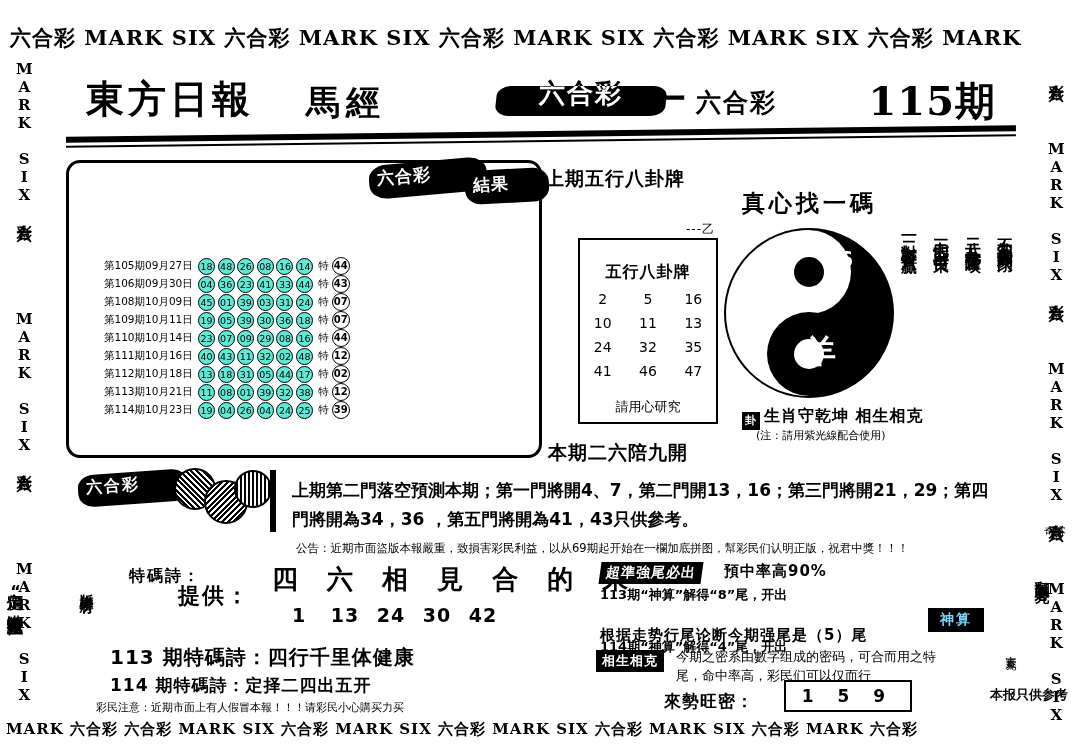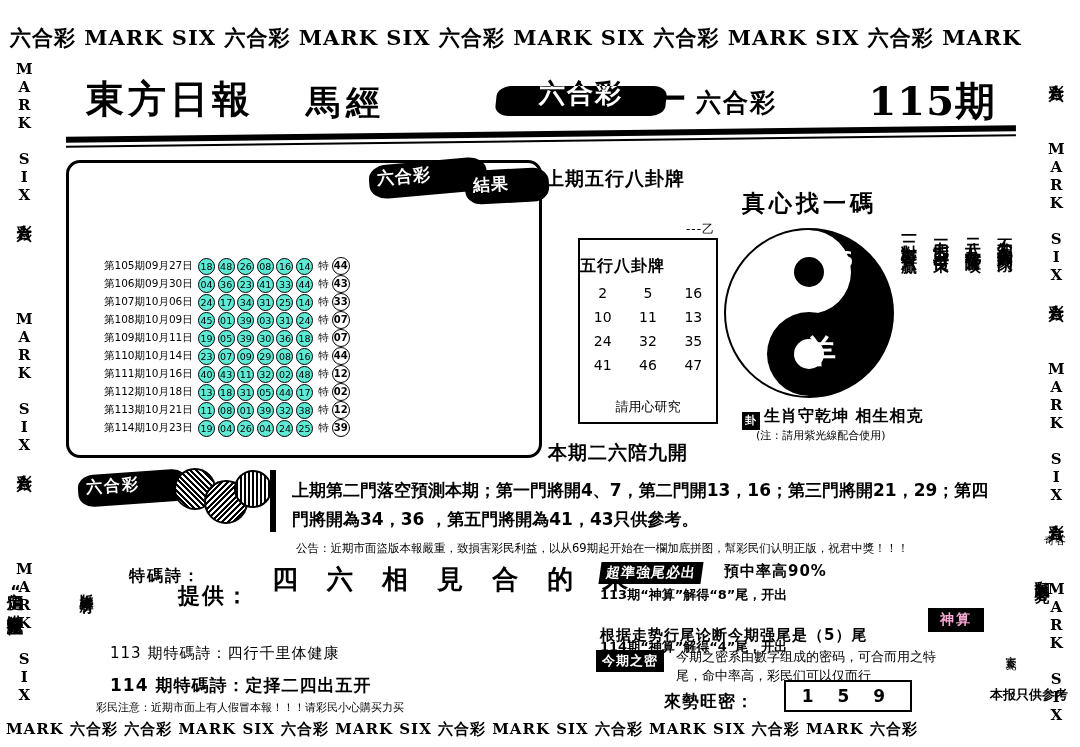--- a/index.html
+++ b/index.html
@@ -82,21 +82,21 @@
       background:repeating-linear-gradient(45deg,#000 0 2px,#fff 2px 4px);}
   .ball-logo .c2{left:126px;top:14px;width:40px;height:40px;
       background:repeating-linear-gradient(-45deg,#000 0 2px,#fff 2px 4px);}
   .ball-logo .c3{left:156px;top:4px;width:34px;height:34px;
       background:repeating-linear-gradient(90deg,#000 0 2px,#fff 2px 4px);}
 
   
   .bagua-title{position:absolute;left:545px;top:166px;font-size:19px;font-weight:bold;letter-spacing:1px;}
   .yi{position:absolute;left:686px;top:221px;font-size:12px;letter-spacing:1px;}
   .bagua-box{position:absolute;left:578px;top:238px;width:136px;height:182px;border:2px solid #000;background:#fff;}
-  .bagua-box h4{margin:0;padding:16px 0 4px;font-size:16px;font-weight:bold;letter-spacing:1px;}
+  .bagua-box h4{margin:0;padding:22px 0 4px;text-align:center;font-size:16px;font-weight:bold;letter-spacing:1px;}
   table.bagua{width:100%;border-collapse:collapse;font-size:14px;}
   table.bagua td{text-align:center;padding:4px 0;}
   .bagua-foot{position:absolute;left:0;bottom:6px;width:136px;text-align:center;font-size:13px;}
   .benqi{position:absolute;left:548px;top:440px;font-size:19px;font-weight:bold;letter-spacing:1px;}
 
   
   .zhenxin{position:absolute;left:742px;top:188px;font-size:23px;font-weight:bold;letter-spacing:4px;}
   .yy-wrap{position:absolute;left:716px;top:222px;width:190px;height:178px;}
   .yy{position:absolute;left:8px;top:6px;width:166px;height:166px;border-radius:50%;
       background:#000;border:2px solid #000;overflow:hidden;}
@@ -113,48 +113,48 @@
               font-size:16px;font-weight:bold;letter-spacing:3px;line-height:1.1;
               font-family:"DejaVu Serif","Liberation Serif",serif;}
   .shengxiao{position:absolute;left:742px;top:406px;font-size:16px;font-weight:bold;letter-spacing:1px;}
   .shengxiao .blk{display:inline-block;width:18px;height:18px;background:#000;color:#fff;
                   font-size:11px;text-align:center;line-height:18px;margin-right:4px;vertical-align:-3px;}
   .zhu{position:absolute;left:756px;top:428px;font-size:11px;}
 
   
   .pred-bar{position:absolute;left:270px;top:470px;width:6px;height:62px;background:#000;}
   .pred{position:absolute;left:292px;top:476px;width:712px;font-size:17px;line-height:1.7;font-weight:bold;}
-  .qishu{position:absolute;right:14px;top:524px;font-size:11px;margin-top:9px;}
+  .qishu{position:absolute;right:14px;top:524px;font-size:11px;}
 
   
   .notice{position:absolute;left:296px;top:540px;width:716px;font-size:11.5px;line-height:1.5;}
 
   
   .temashi{position:absolute;left:129px;top:566px;font-size:16px;font-weight:bold;letter-spacing:2px;}
   .temashi-val{position:absolute;left:272px;top:562px;font-size:26px;font-weight:bold;letter-spacing:10px;}
   .tigong{position:absolute;left:178px;top:581px;font-size:22px;font-weight:bold;letter-spacing:2px;}
   .tigong-nums{position:absolute;left:276px;top:604px;font-size:19px;font-weight:bold;letter-spacing:1px;}
   .tigong-nums span{display:inline-block;width:46px;text-align:center;}
-  .poem113{position:absolute;left:110px;top:644px;font-size:15px;font-weight:normal;letter-spacing:1px;text-align:right;}
+  .poem113{position:absolute;left:110px;top:644px;font-size:20px;font-weight:bold;letter-spacing:1px;text-align:right;}
   .poem114{position:absolute;left:110px;top:674px;font-size:17px;font-weight:bold;letter-spacing:1px;}
   .caimin{position:absolute;left:96px;top:700px;font-size:11px;}
   .banquan{position:absolute;left:78px;top:576px;width:30px;height:140px;}
   .banquan .v{writing-mode:vertical-rl;text-orientation:upright;font-size:14px;font-weight:bold;letter-spacing:2px;}
   .dingjia{position:absolute;left:4px;top:580px;width:40px;height:130px;}
   .dingjia .v{writing-mode:vertical-rl;text-orientation:upright;font-size:16px;font-weight:bold;letter-spacing:1px;}
   .tag-hei{position:absolute;left:600px;top:562px;background:#000;color:#fff;font-size:14px;font-weight:bold;
            padding:2px 6px;letter-spacing:1px;transform:skewX(-8deg);}
   .rate{position:absolute;left:724px;top:562px;font-size:15px;font-weight:bold;letter-spacing:1px;}
   .line113{position:absolute;left:600px;top:586px;font-size:13px;font-weight:bold;}
   .line114{position:absolute;left:600px;top:606px;font-size:13px;font-weight:bold;margin-top:32px;}
   .genju{position:absolute;left:600px;top:626px;font-size:15px;font-weight:bold;letter-spacing:1px;}
   .tag-jin{position:absolute;left:596px;top:650px;background:#000;color:#fff;font-size:13px;font-weight:bold;
            padding:2px 6px;letter-spacing:1px;}
   .jin-desc{position:absolute;left:676px;top:648px;width:260px;font-size:13px;line-height:1.45;}
-  .shenmi{position:absolute;right:96px;top:608px;background:#000;color:#f9a8d4;font-size:14px;font-weight:bold;
+  .shenmi{position:absolute;right:96px;top:608px;background:#000;color:#7dd3fc;font-size:14px;font-weight:bold;
           padding:3px 12px;letter-spacing:2px;}
   .laishi{position:absolute;left:664px;top:690px;font-size:17px;font-weight:bold;letter-spacing:1px;}
   .codebox{position:absolute;left:784px;top:680px;width:124px;height:28px;border:2px solid #000;background:#fff;
            text-align:center;font-size:17px;font-weight:bold;letter-spacing:9px;line-height:28px;}
   .bendi{position:absolute;right:12px;top:686px;font-size:13px;font-weight:bold;}
   .fanban{position:absolute;right:22px;top:562px;width:26px;height:130px;}
   .fanban .v{writing-mode:vertical-rl;text-orientation:upright;font-size:15px;font-weight:bold;letter-spacing:2px;}
   .guanshang{position:absolute;right:56px;top:636px;width:22px;height:64px;}
   .guanshang .v{writing-mode:vertical-rl;text-orientation:upright;font-size:11px;letter-spacing:1px;}
 </style>
@@ -210,25 +210,20 @@
             <td class="dt">第105期09月27日</td>
             <td><span class="ball">18</span><span class="ball">48</span><span class="ball">26</span><span class="ball">08</span><span class="ball">16</span><span class="ball">14</span></td>
             <td><span class="tema-lbl">特</span><span class="tema">44</span></td>
           </tr>
           <tr>
             <td class="dt">第106期09月30日</td>
             <td><span class="ball">04</span><span class="ball">36</span><span class="ball">23</span><span class="ball">41</span><span class="ball">33</span><span class="ball">44</span></td>
             <td><span class="tema-lbl">特</span><span class="tema">43</span></td>
           </tr>
           <tr>
-            <td class="dt">第107期10月06日</td>
-            <td><span class="ball">24</span><span class="ball">17</span><span class="ball">34</span><span class="ball">31</span><span class="ball">25</span><span class="ball">14</span></td>
-            <td><span class="tema-lbl">特</span><span class="tema">33</span></td>
-          </tr>
-          <tr>
             <td class="dt">第108期10月09日</td>
             <td><span class="ball">45</span><span class="ball">01</span><span class="ball">39</span><span class="ball">03</span><span class="ball">31</span><span class="ball">24</span></td>
             <td><span class="tema-lbl">特</span><span class="tema">07</span></td>
           </tr>
           <tr>
             <td class="dt">第109期10月11日</td>
             <td><span class="ball">19</span><span class="ball">05</span><span class="ball">39</span><span class="ball">30</span><span class="ball">36</span><span class="ball">18</span></td>
             <td><span class="tema-lbl">特</span><span class="tema">07</span></td>
           </tr>
           <tr>
@@ -328,30 +323,33 @@
   <div class="pred">上期第二門落空預測本期；第一門將開4、7，第二門開13，16；第三門將開21，29；第四門將開為34，36 ，第五門將開為41，43只供參考。</div>
   <div class="qishu">奇客</div>
 
   <div class="notice">公告：近期市面盜版本報嚴重，致損害彩民利益，以从69期起开始在一欄加底拼图，幫彩民们认明正版，祝君中獎！！！</div>
 
   <div class="dingjia"><span class="v">定價“港幣壹拾伍元正</span></div>
   <div class="banquan"><span class="v">版權所有</span></div>
   <div class="temashi">特碼詩：</div>
   <div class="temashi-val">四 六 相 見 合 的 来</div>
   <div class="tigong">提供：</div>
+  <div class="tigong-nums">
+    <span>1</span><span>13</span><span>24</span><span>30</span><span>42</span>
+  </div>
   <div class="poem113">113 期特碼詩：四行千里体健康</div>
   <div class="poem114">114 期特碼詩：定择二四出五开</div>
   <div class="caimin">彩民注意：近期市面上有人假冒本報！！！请彩民小心購买力买</div>
 
   <div class="tag-hei">超準強尾必出</div>
   <div class="rate">預中率高90%</div>
   <div class="line113">113期“神算”解得“8”尾，开出</div>
   <div class="line114">114期“神算”解得“4”尾，开出</div>
   <div class="genju">根据走势行尾论断今期强尾是（5）尾</div>
-  <div class="tag-jin">今期之密</div>
+  <div class="tag-jin">相生相克</div>
   <div class="jin-desc">今期之密系由數字组成的密码，可合而用之特尾，命中率高，彩民们可以仅而行</div>
   <div class="shenmi">神算</div>
   <div class="laishi">來勢旺密：</div>
   <div class="codebox">1 5 9</div>
   <div class="bendi">本报只供参考</div>
   <div class="fanban"><span class="v">翻版必究</span></div>
   <div class="guanshang"><span class="v">官上系究</span></div>
 
 </div>
 

